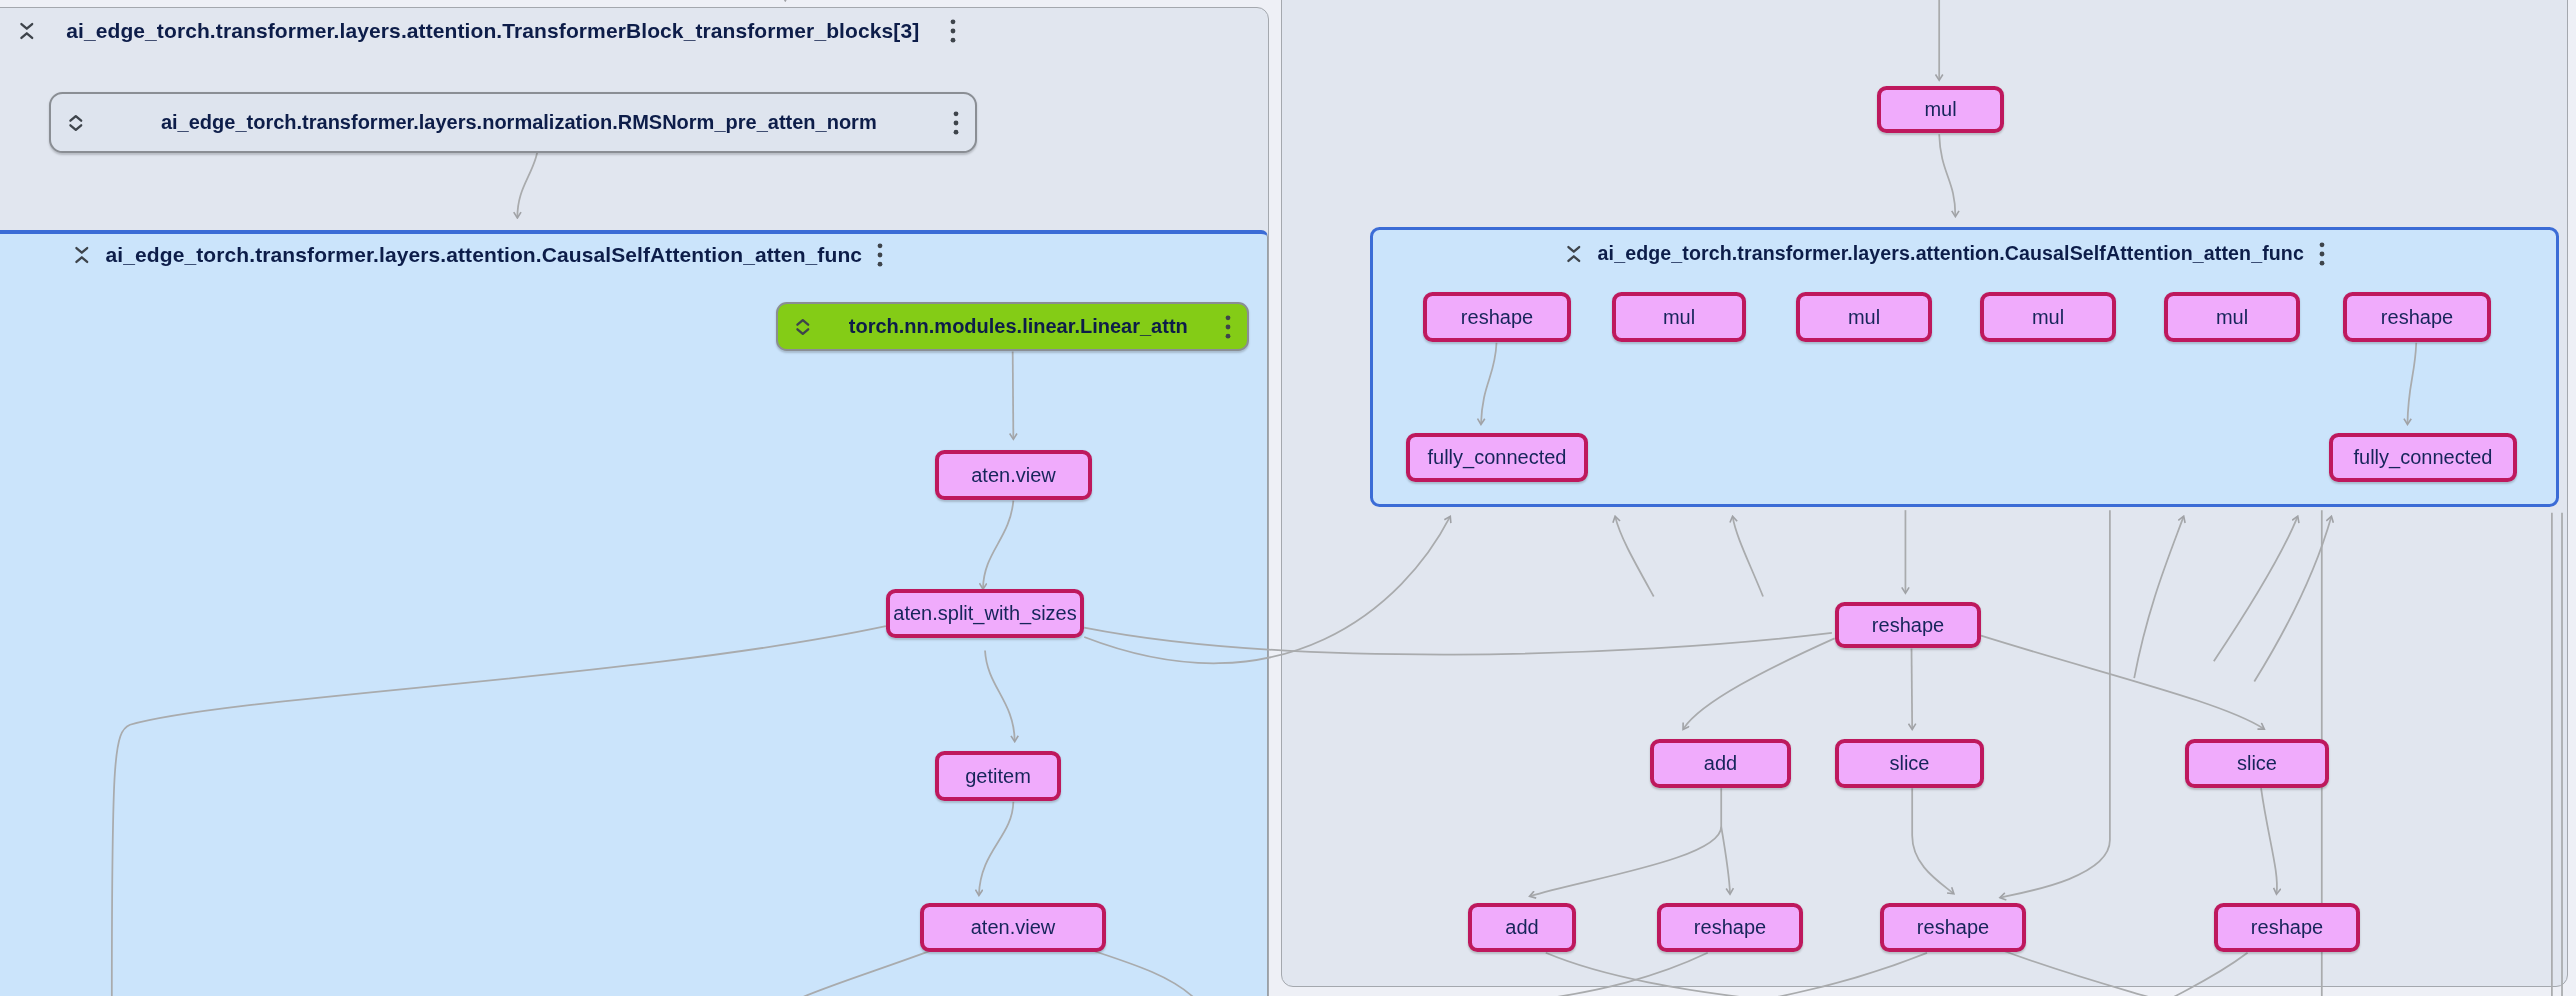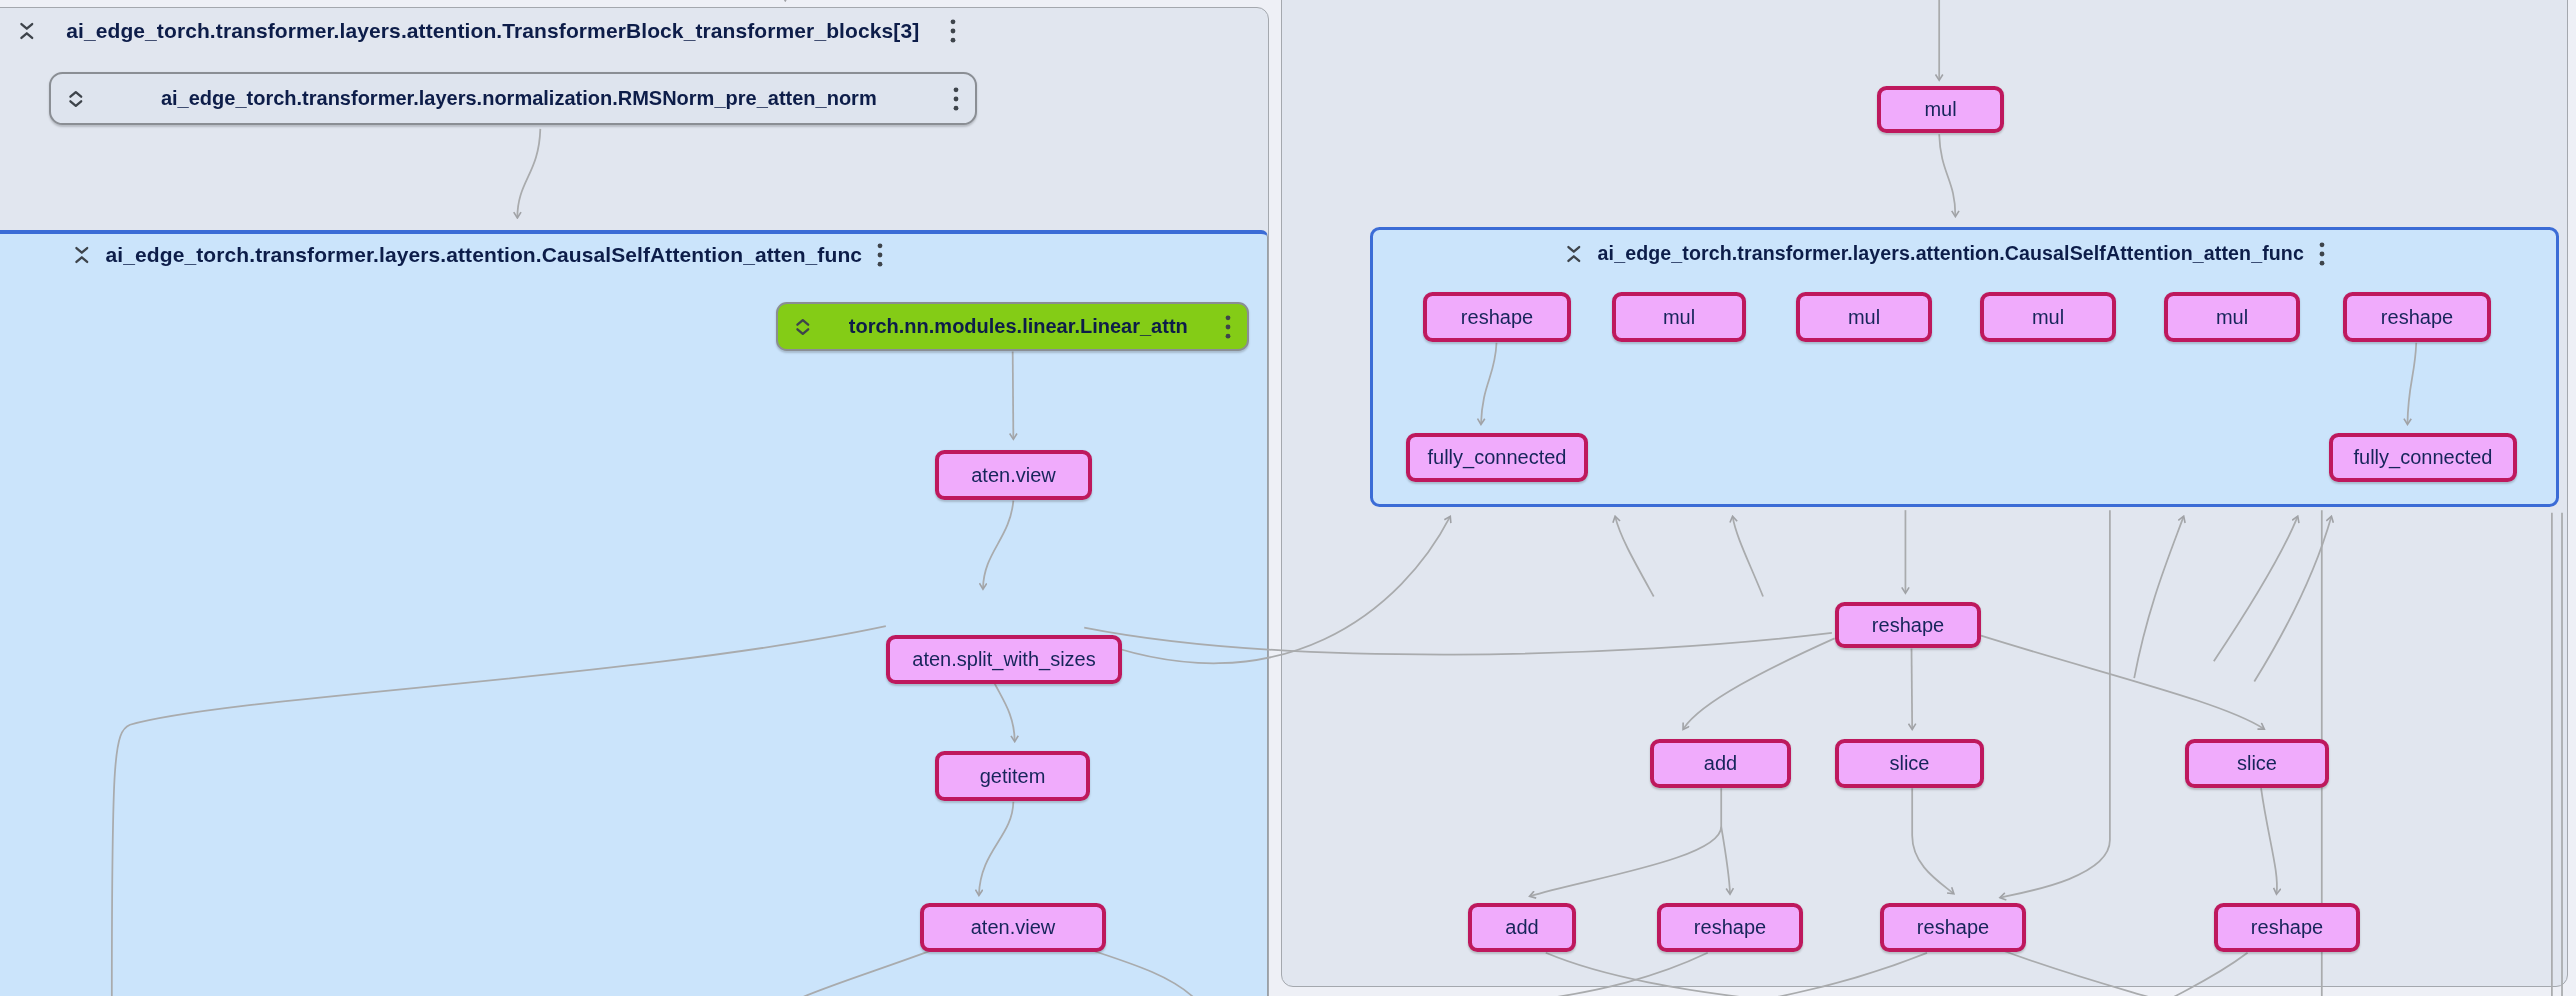--- a/index.html
+++ b/index.html
@@ -161,21 +161,21 @@
       <svg width="6" height="24" viewBox="0 0 8 34">
           <g fill="#3e444b">
             <circle cx="4" cy="4" r="3.4"></circle>
             <circle cx="4" cy="17" r="3.4"></circle>
             <circle cx="4" cy="30" r="3.4"></circle>
           </g>
         </svg>
     </span>
   </div>
 
-  <div class="layer-node" style="left:49px;top:72px;width:928px;height:53px;border-radius:13.5px;background:#dee4ee;justify-content:flex-end;">
+  <div class="layer-node" style="left:49px;top:92px;width:928px;height:61px;border-radius:13.5px;background:#dee4ee;justify-content:flex-end;">
     <span class="icon-btn">
       <svg width="17.6" height="20" viewBox="0 0 22 26">
           <g fill="none" stroke="#3e444b" stroke-width="3" stroke-linecap="round" stroke-linejoin="round">
             <path d="M4,10 L11,4 L18,10"></path>
             <path d="M4,16 L11,22 L18,16"></path>
           </g>
         </svg>
     </span>
     <span class="title">ai_edge_torch.transformer.layers.normalization.RMSNorm_pre_atten_norm</span>
     <span class="icon-btn">
@@ -206,24 +206,24 @@
             <circle cx="4" cy="17" r="3.4"></circle>
             <circle cx="4" cy="30" r="3.4"></circle>
           </g>
         </svg>
     </span>
   </div>
 
   <div class="op" style="left:935px;top:450px;width:157px;height:50px;">
       <span>aten.view</span>
     </div>
-  <div class="op" style="left:886px;top:635px;width:236px;height:49px;">
+  <div class="op" style="left:886px;top:589px;width:198px;height:49px;">
       <span>aten.split_with_sizes</span>
     </div>
-  <div class="op" style="left:935px;top:751px;width:155px;height:50px;">
+  <div class="op" style="left:935px;top:751px;width:126px;height:50px;">
       <span>getitem</span>
     </div>
   <div class="op" style="left:920px;top:903px;width:186px;height:49px;">
       <span>aten.view</span>
     </div>
 
   <div class="op" style="left:1877px;top:86px;width:127px;height:47px;">
       <span>mul</span>
     </div>
 

